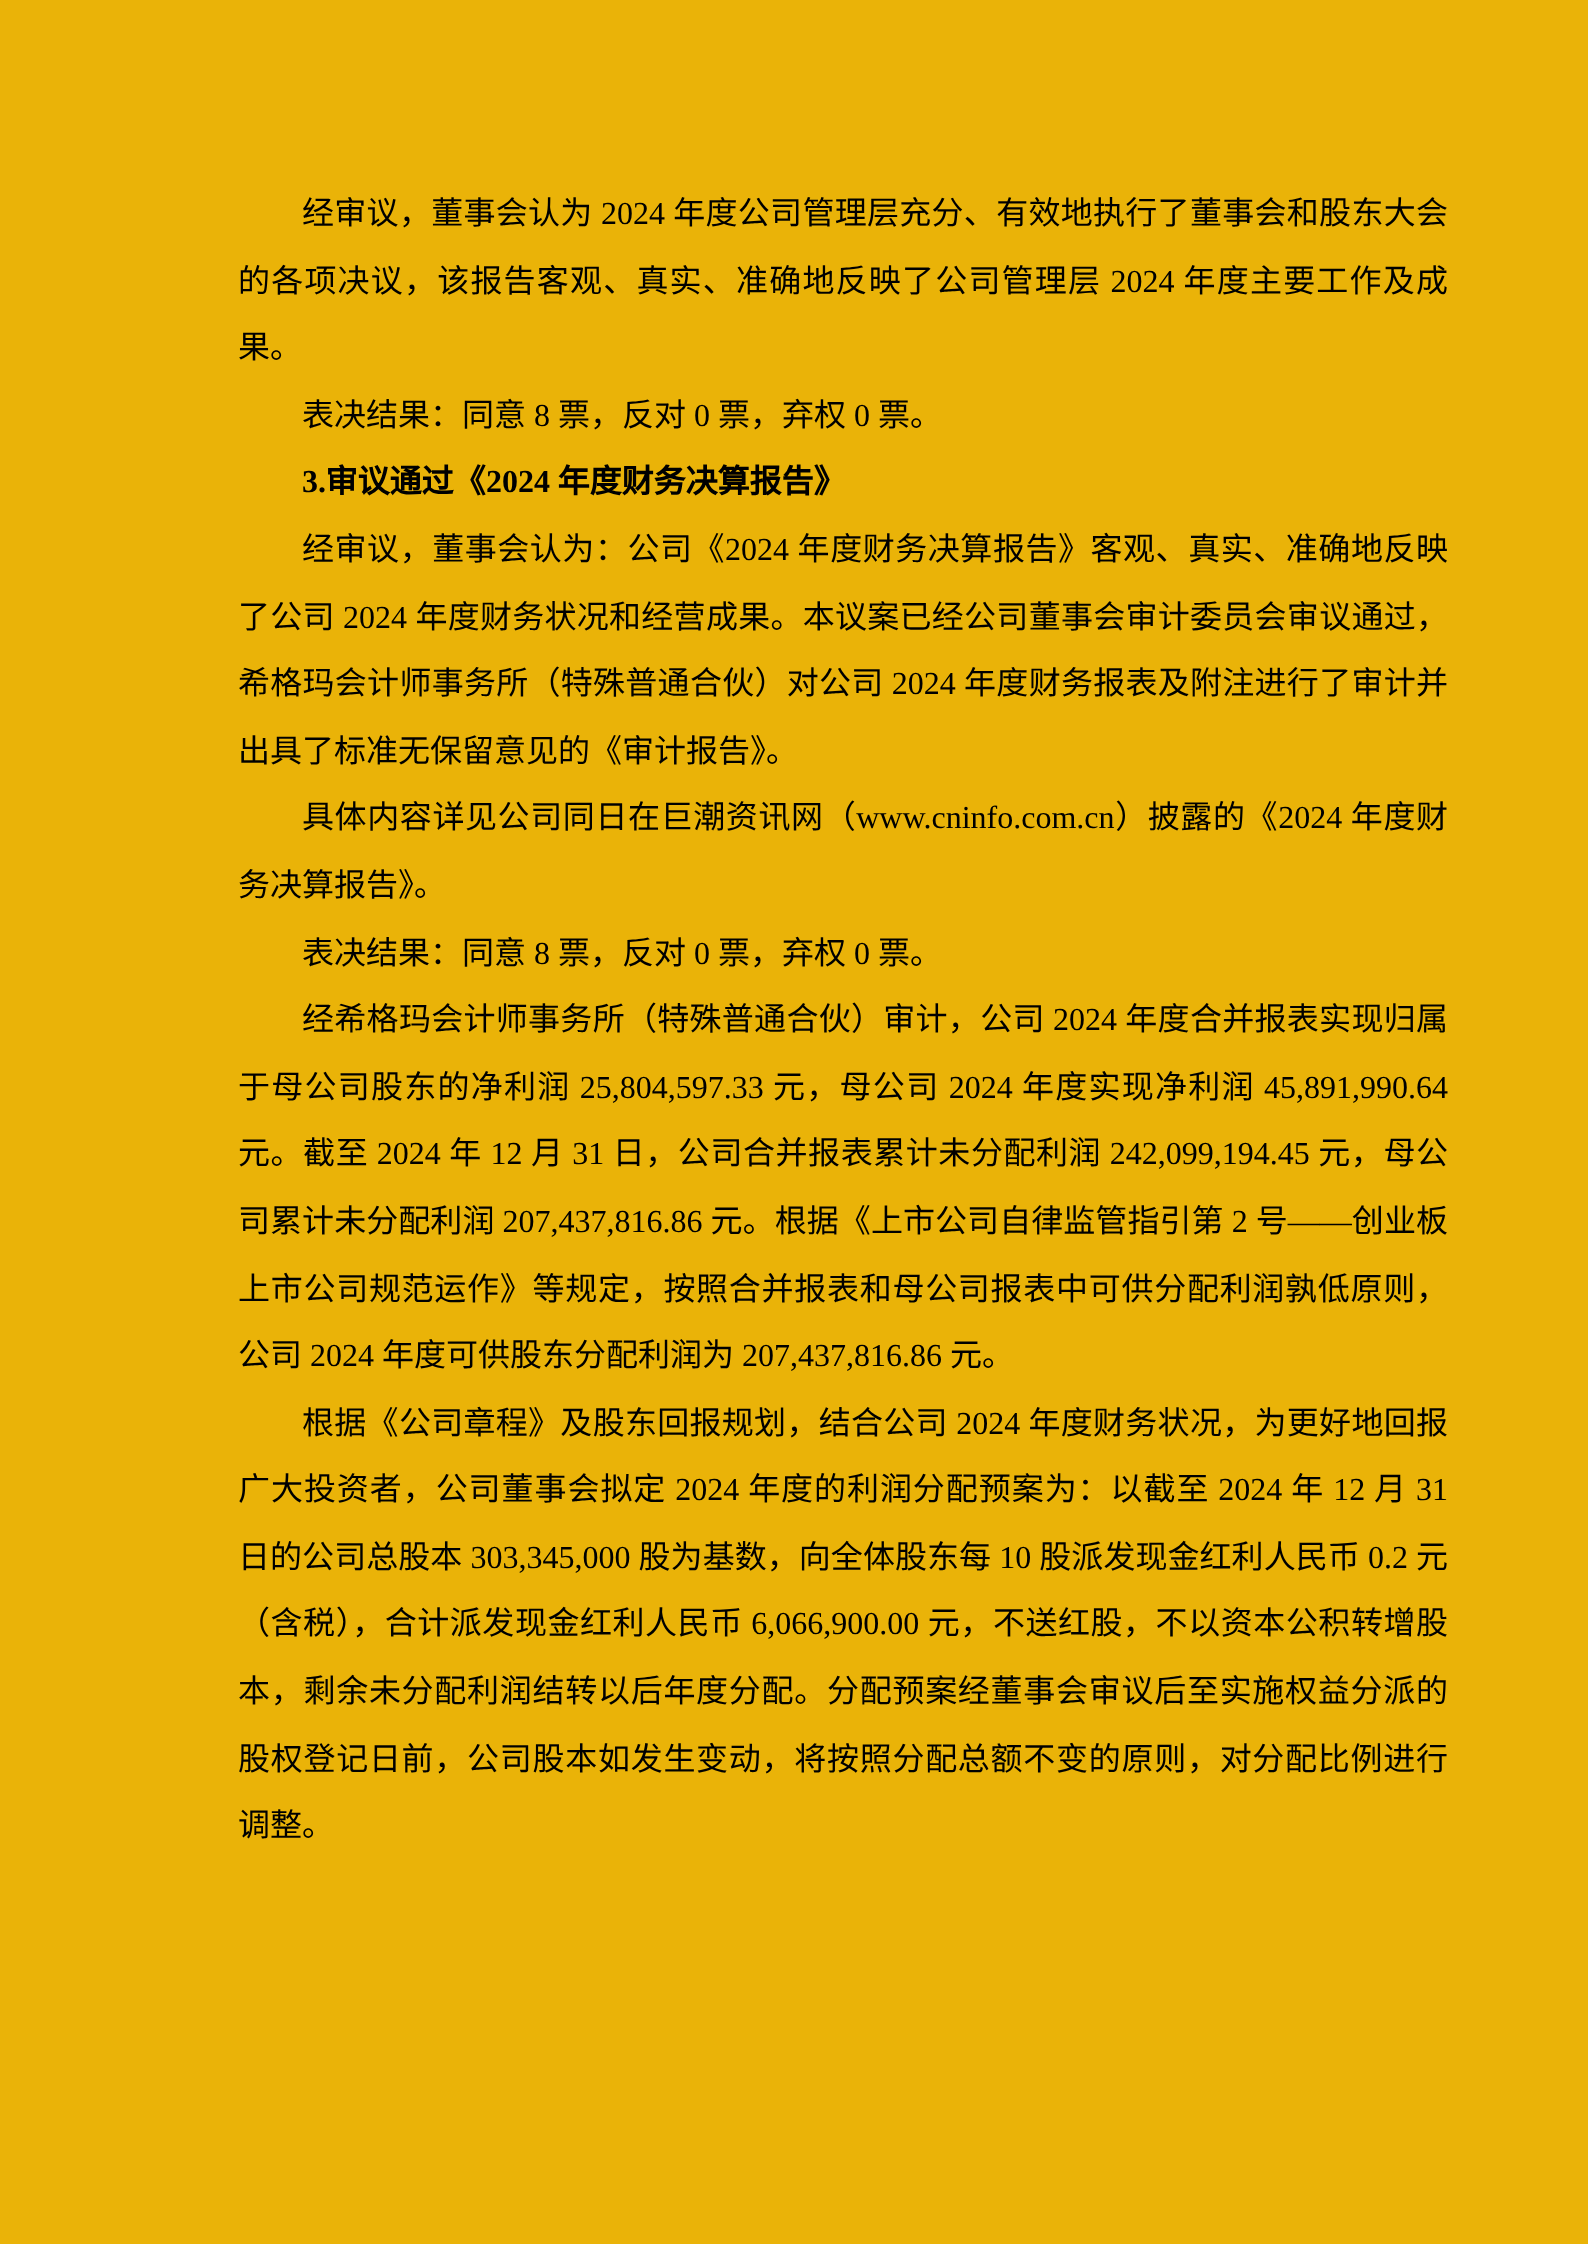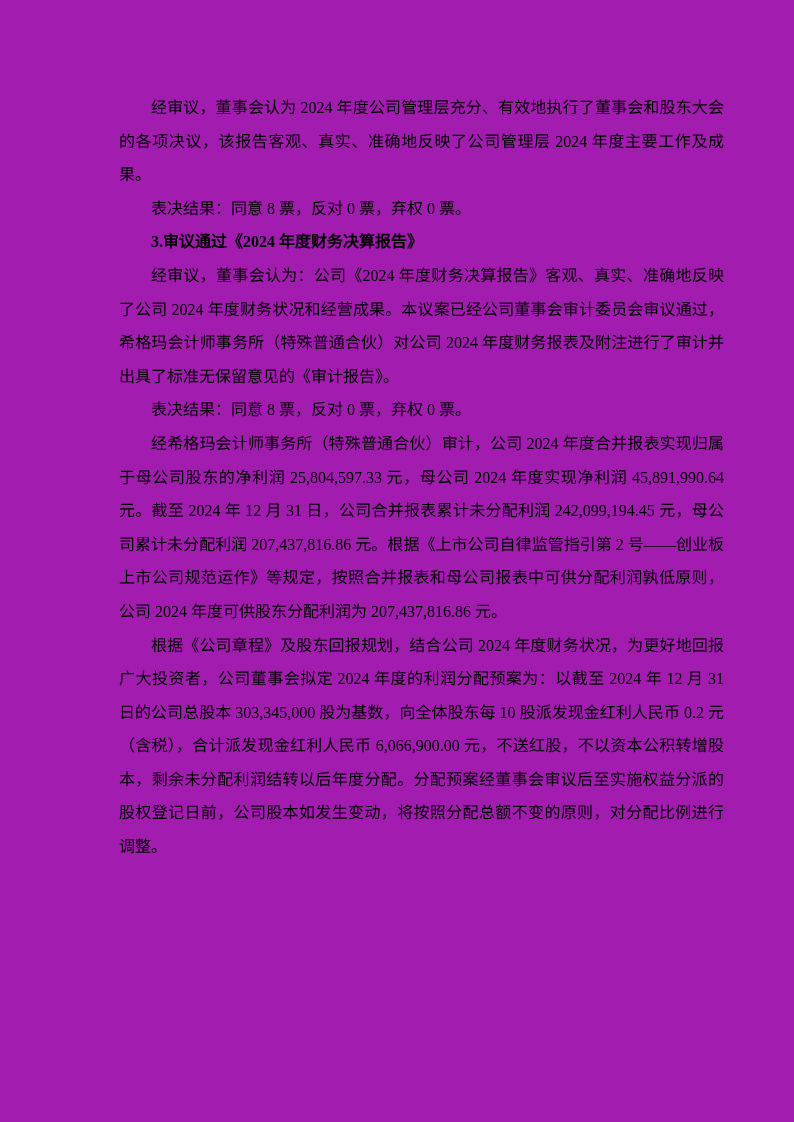--- a/index.html
+++ b/index.html
@@ -5,21 +5,21 @@
   html, body {
     margin: 0;
     padding: 0;
     background: #ffffff;
   }
   .page {
     position: relative;
     width: 794px;
     height: 1122px;
     margin: 0 auto;
-    background: #a21caf;
+    background: #eab308;
     box-sizing: border-box;
     padding: 91px 70px 0 119px;
     overflow: hidden;
   }
   .doc-body {
     color: #000000;
     font-family: "Liberation Serif", "DejaVu Serif", serif;
     font-size: 16px;
     line-height: 33.6px;
     text-align: justify;
@@ -40,17 +40,18 @@
 </style>
 </head>
 <body>
 
 <div class="page">
   <div class="doc-body">
     <p>经审议，董事会认为 2024 年度公司管理层充分、有效地执行了董事会和股东大会的各项决议，该报告客观、真实、准确地反映了公司管理层 2024 年度主要工作及成果。</p>
     <p>表决结果：同意 8 票，反对 0 票，弃权 0 票。</p>
     <h3>3.审议通过《2024 年度财务决算报告》</h3>
     <p>经审议，董事会认为：公司《2024 年度财务决算报告》客观、真实、准确地反映了公司 2024 年度财务状况和经营成果。本议案已经公司董事会审计委员会审议通过，希格玛会计师事务所（特殊普通合伙）对公司 2024 年度财务报表及附注进行了审计并出具了标准无保留意见的《审计报告》。</p>
+    <p>具体内容详见公司同日在巨潮资讯网（www.cninfo.com.cn）披露的《2024 年度财务决算报告》。</p>
     <p>表决结果：同意 8 票，反对 0 票，弃权 0 票。</p>
     <p>经希格玛会计师事务所（特殊普通合伙）审计，公司 2024 年度合并报表实现归属于母公司股东的净利润 25,804,597.33 元，母公司 2024 年度实现净利润 45,891,990.64 元。截至 2024 年 12 月 31 日，公司合并报表累计未分配利润 242,099,194.45 元，母公司累计未分配利润 207,437,816.86 元。根据《上市公司自律监管指引第 2 号——创业板上市公司规范运作》等规定，按照合并报表和母公司报表中可供分配利润孰低原则，公司 2024 年度可供股东分配利润为 207,437,816.86 元。</p>
     <p>根据《公司章程》及股东回报规划，结合公司 2024 年度财务状况，为更好地回报广大投资者，公司董事会拟定 2024 年度的利润分配预案为：以截至 2024 年 12 月 31 日的公司总股本 303,345,000 股为基数，向全体股东每 10 股派发现金红利人民币 0.2 元（含税），合计派发现金红利人民币 6,066,900.00 元，不送红股，不以资本公积转增股本，剩余未分配利润结转以后年度分配。分配预案经董事会审议后至实施权益分派的股权登记日前，公司股本如发生变动，将按照分配总额不变的原则，对分配比例进行调整。</p>
   </div>
 </div>
 
 </body></html>

